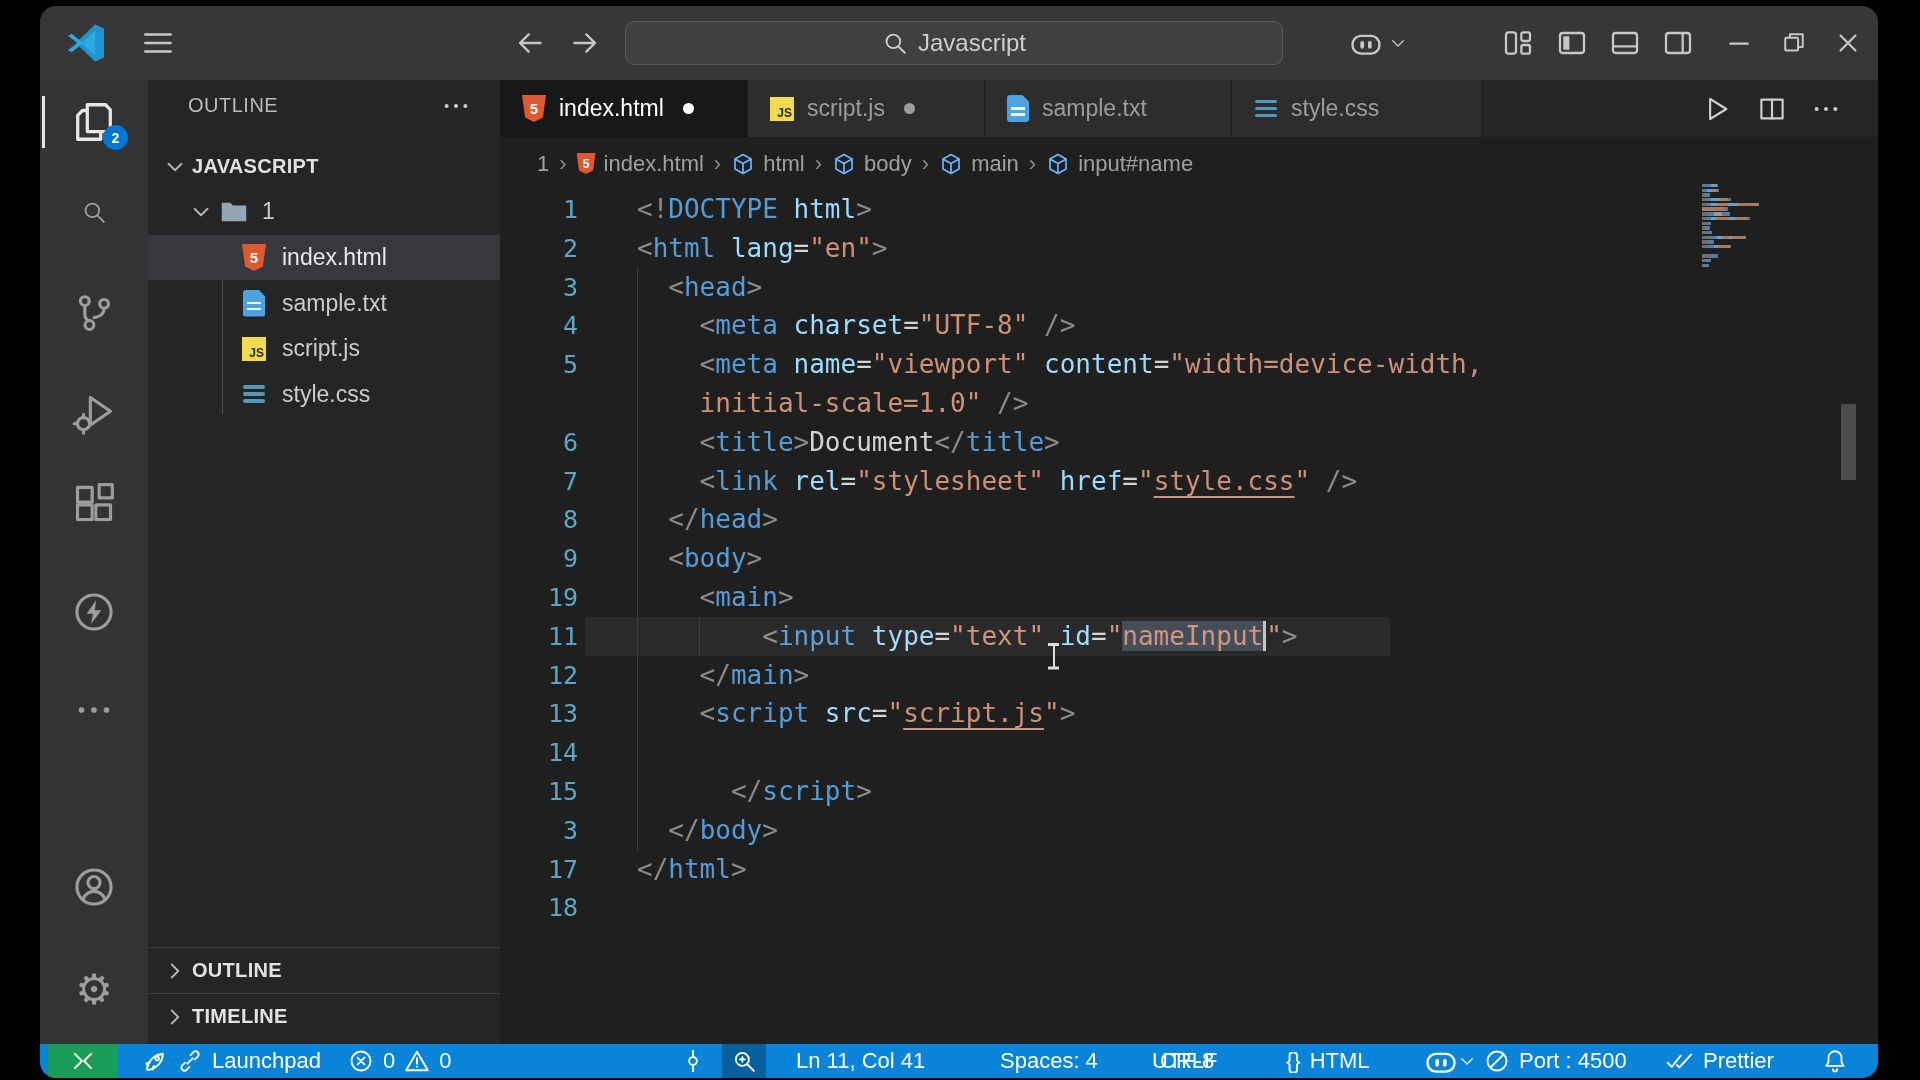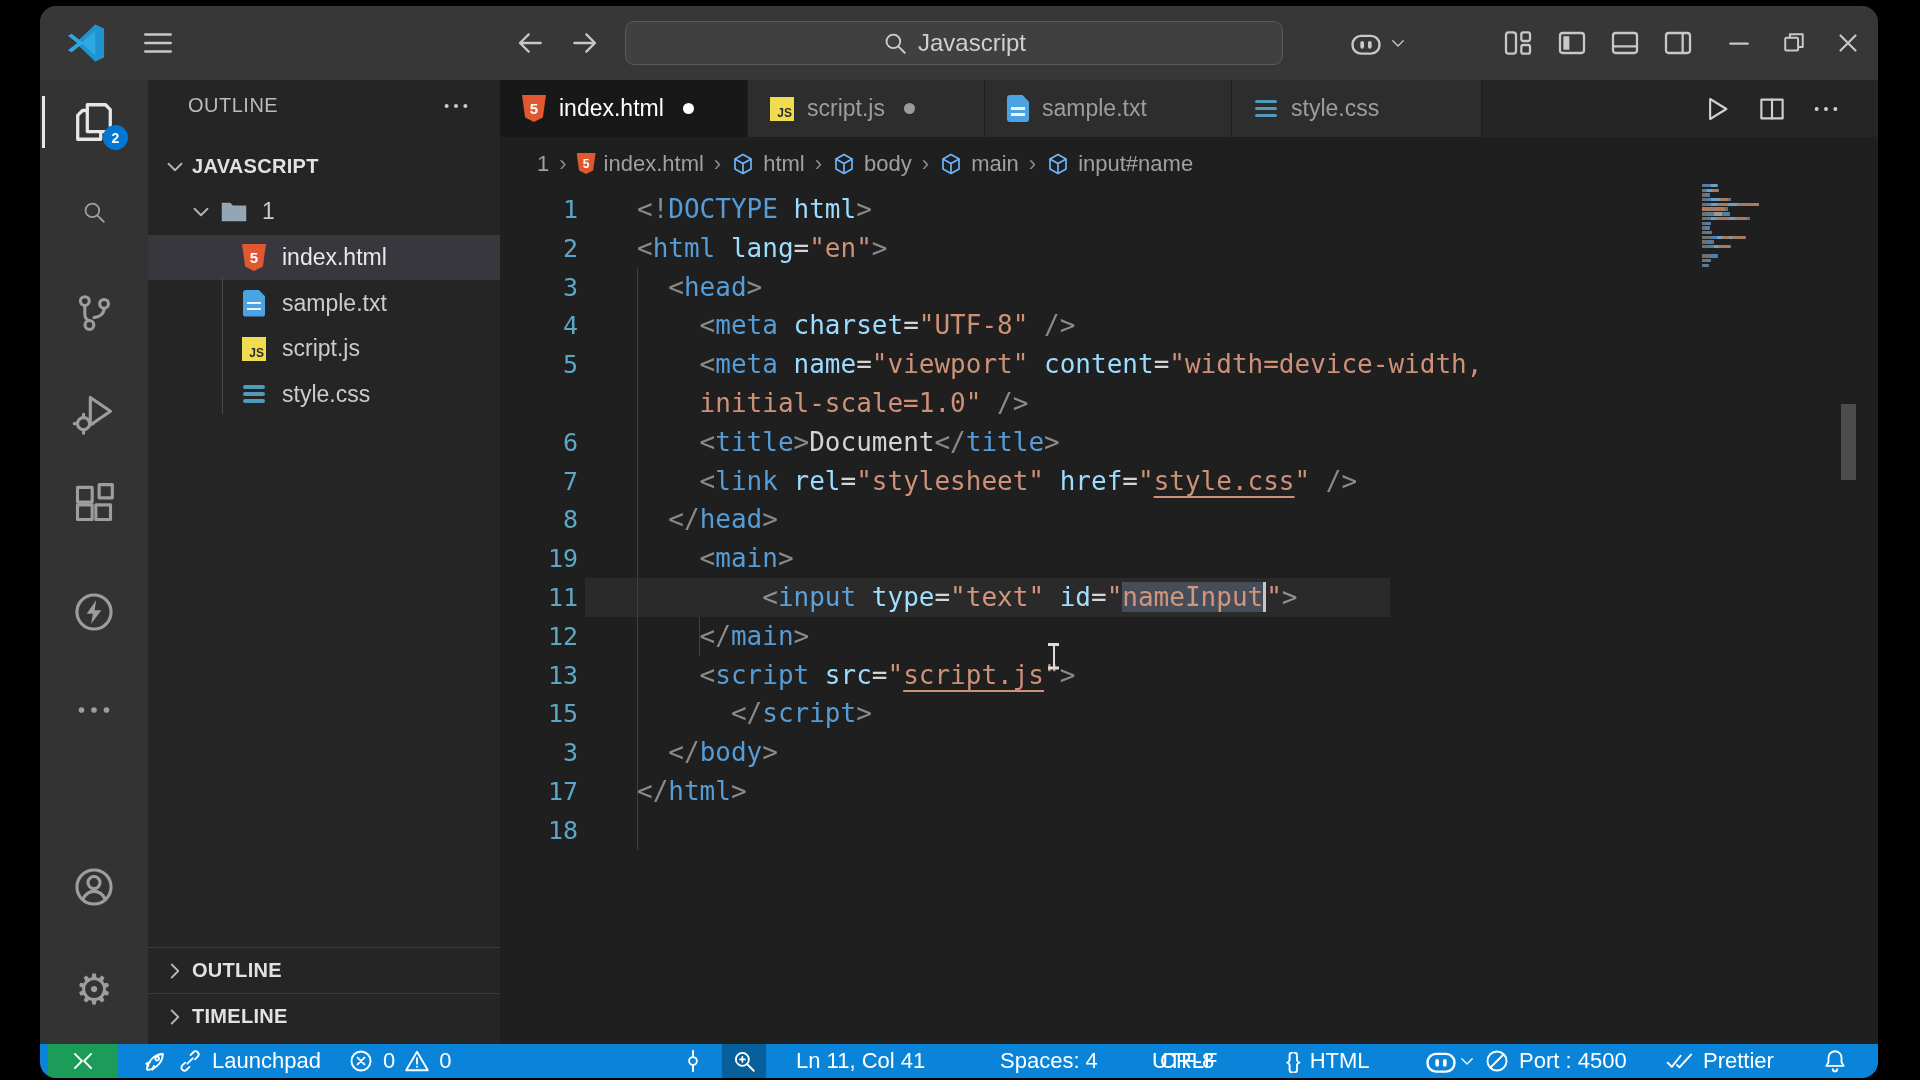--- a/index.html
+++ b/index.html
@@ -433,24 +433,26 @@
       <div class="code-area" id="code-area">
           <div class="crow"><span class="ln">1</span><span class="ctext"><span class="tk-p">&lt;!</span><span class="tk-tag">DOCTYPE</span><span class="tk-attr"> html</span><span class="tk-p">&gt;</span></span></div>
           <div class="crow"><span class="ln">2</span><span class="ctext"><span class="tk-p">&lt;</span><span class="tk-tag">html</span><span class="tk-attr"> lang</span><span class="tk-eq">=</span><span class="tk-str">"en"</span><span class="tk-p">&gt;</span></span></div>
           <div class="crow"><span class="ln">3</span><span class="ctext"><span class="tk-p">  &lt;</span><span class="tk-tag">head</span><span class="tk-p">&gt;</span></span></div>
           <div class="crow"><span class="ln">4</span><span class="ctext"><span class="tk-p">    &lt;</span><span class="tk-tag">meta</span><span class="tk-attr"> charset</span><span class="tk-eq">=</span><span class="tk-str">"UTF-8"</span><span class="tk-p"> /&gt;</span></span></div>
           <div class="crow"><span class="ln">5</span><span class="ctext"><span class="tk-p">    &lt;</span><span class="tk-tag">meta</span><span class="tk-attr"> name</span><span class="tk-eq">=</span><span class="tk-str">"viewport"</span><span class="tk-attr"> content</span><span class="tk-eq">=</span><span class="tk-str">"width=device-width,</span></span></div>
           <div class="crow"><span class="ln"></span><span class="ctext"><span class="tk-str">    initial-scale=1.0"</span><span class="tk-p"> /&gt;</span></span></div>
           <div class="crow"><span class="ln">6</span><span class="ctext"><span class="tk-p">    &lt;</span><span class="tk-tag">title</span><span class="tk-p">&gt;</span><span class="tk-txt">Document</span><span class="tk-p">&lt;/</span><span class="tk-tag">title</span><span class="tk-p">&gt;</span></span></div>
           <div class="crow"><span class="ln">7</span><span class="ctext"><span class="tk-p">    &lt;</span><span class="tk-tag">link</span><span class="tk-attr"> rel</span><span class="tk-eq">=</span><span class="tk-str">"stylesheet"</span><span class="tk-attr"> href</span><span class="tk-eq">=</span><span class="tk-str">"</span><span class="tk-link">style.css</span><span class="tk-str">"</span><span class="tk-p"> /&gt;</span></span></div>
           <div class="crow"><span class="ln">8</span><span class="ctext"><span class="tk-p">  &lt;/</span><span class="tk-tag">head</span><span class="tk-p">&gt;</span></span></div>
+          <div class="crow"><span class="ln">9</span><span class="ctext"><span class="tk-p">  &lt;</span><span class="tk-tag">body</span><span class="tk-p">&gt;</span></span></div>
           <div class="crow"><span class="ln">19</span><span class="ctext"><span class="tk-p">    &lt;</span><span class="tk-tag">main</span><span class="tk-p">&gt;</span></span></div>
           <div class="crow"><div class="curline-bg"></div><span class="ln">11</span><span class="ctext"><span class="tk-p">        &lt;</span><span class="tk-tag">input</span><span class="tk-attr"> type</span><span class="tk-eq">=</span><span class="tk-str">"text"</span><span class="tk-attr"> id</span><span class="tk-eq">=</span><span class="tk-str">"</span><span class="tk-sel">nameInput</span><span class="caret"></span><span class="tk-str">"</span><span class="tk-p">&gt;</span></span></div>
           <div class="crow"><span class="ln">12</span><span class="ctext"><span class="tk-p">    &lt;/</span><span class="tk-tag">main</span><span class="tk-p">&gt;</span></span></div>
           <div class="crow"><span class="ln">13</span><span class="ctext"><span class="tk-p">    &lt;</span><span class="tk-tag">script</span><span class="tk-attr"> src</span><span class="tk-eq">=</span><span class="tk-str">"</span><span class="tk-link">script.js</span><span class="tk-str">"</span><span class="tk-p">&gt;</span></span></div>
+          <div class="crow"><span class="ln">14</span><span class="ctext"></span></div>
           <div class="crow"><span class="ln">15</span><span class="ctext"><span class="tk-p">      &lt;/</span><span class="tk-tag">script</span><span class="tk-p">&gt;</span></span></div>
           <div class="crow"><span class="ln">3</span><span class="ctext"><span class="tk-p">  &lt;/</span><span class="tk-tag">body</span><span class="tk-p">&gt;</span></span></div>
           <div class="crow"><span class="ln">17</span><span class="ctext"><span class="tk-p">&lt;/</span><span class="tk-tag">html</span><span class="tk-p">&gt;</span></span></div>
           <div class="crow"><span class="ln">18</span><span class="ctext"></span></div>
         </div>
       <div class="iguide" style="left:137px;top:188px;height:582px"></div>
       <div class="iguide" style="left:199px;top:537px;height:39px"></div>
       <div class="mouse-ibeam"></div>
       <div class="minimap" id="minimap">
           <div class="mm-row">

